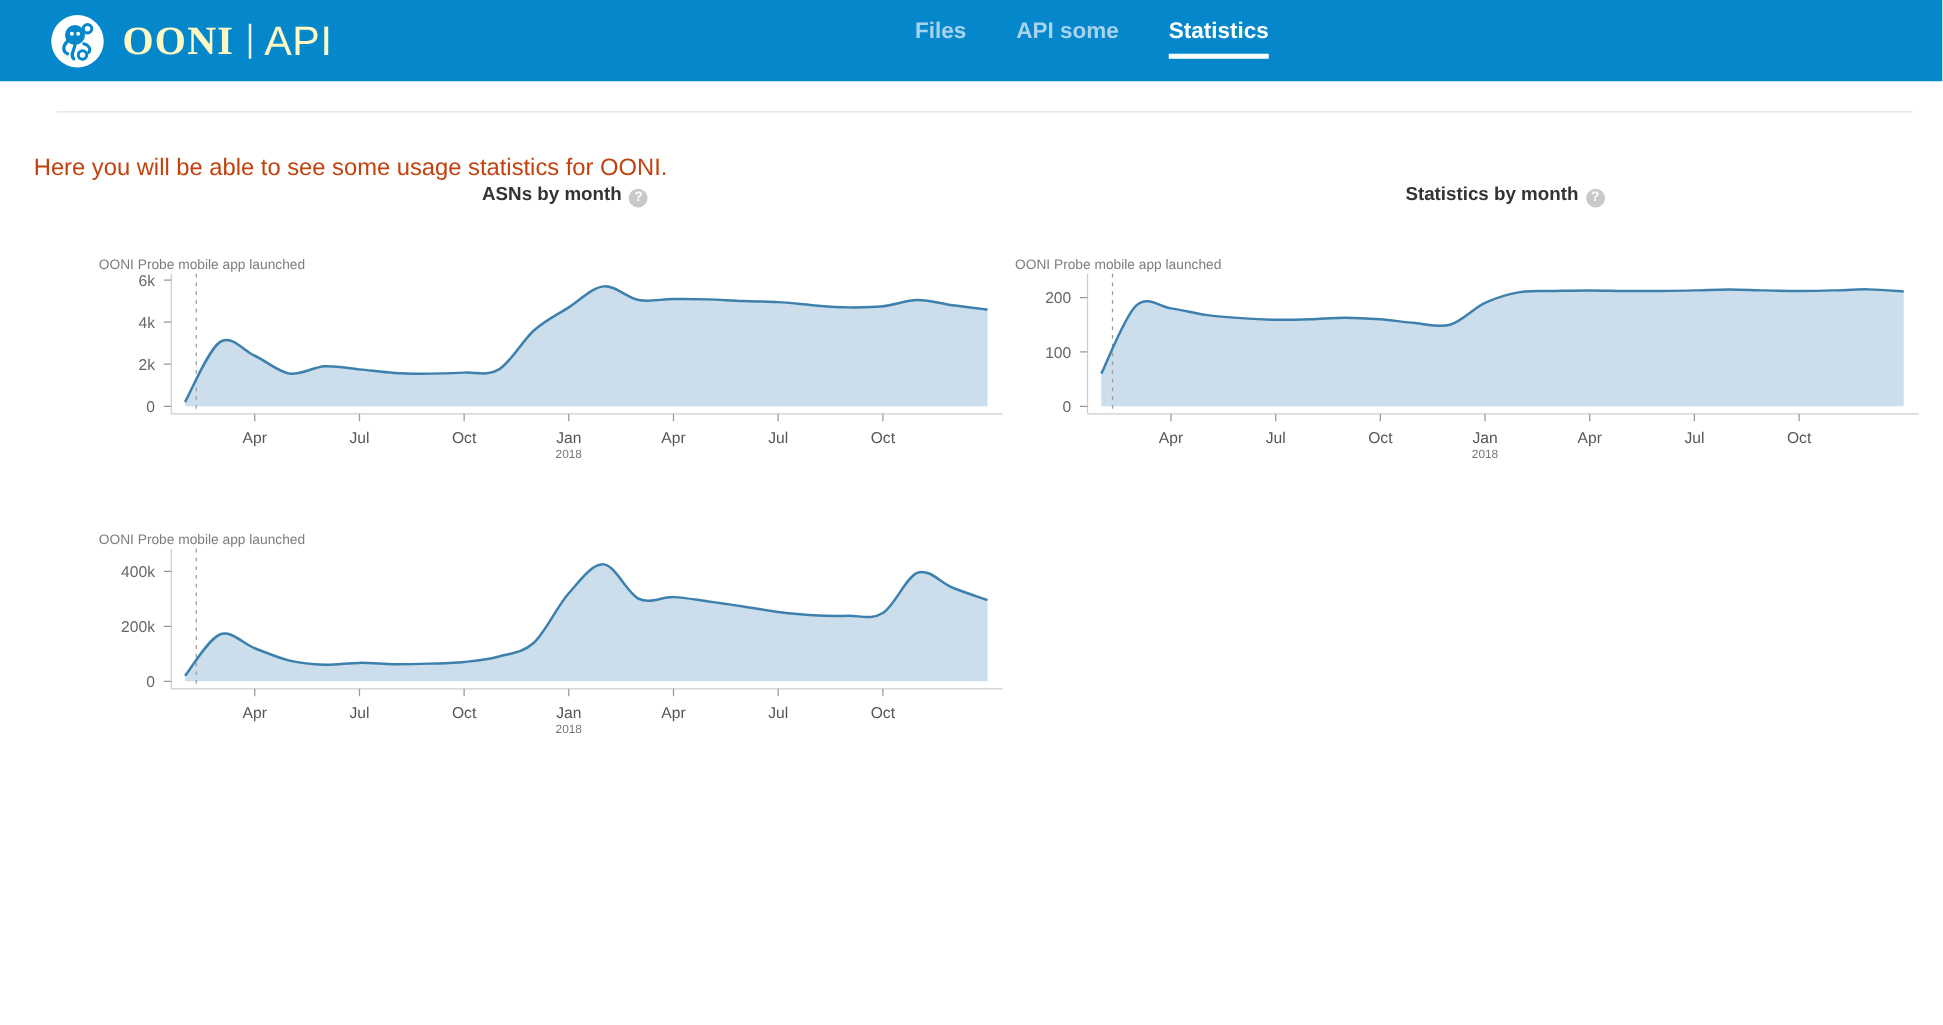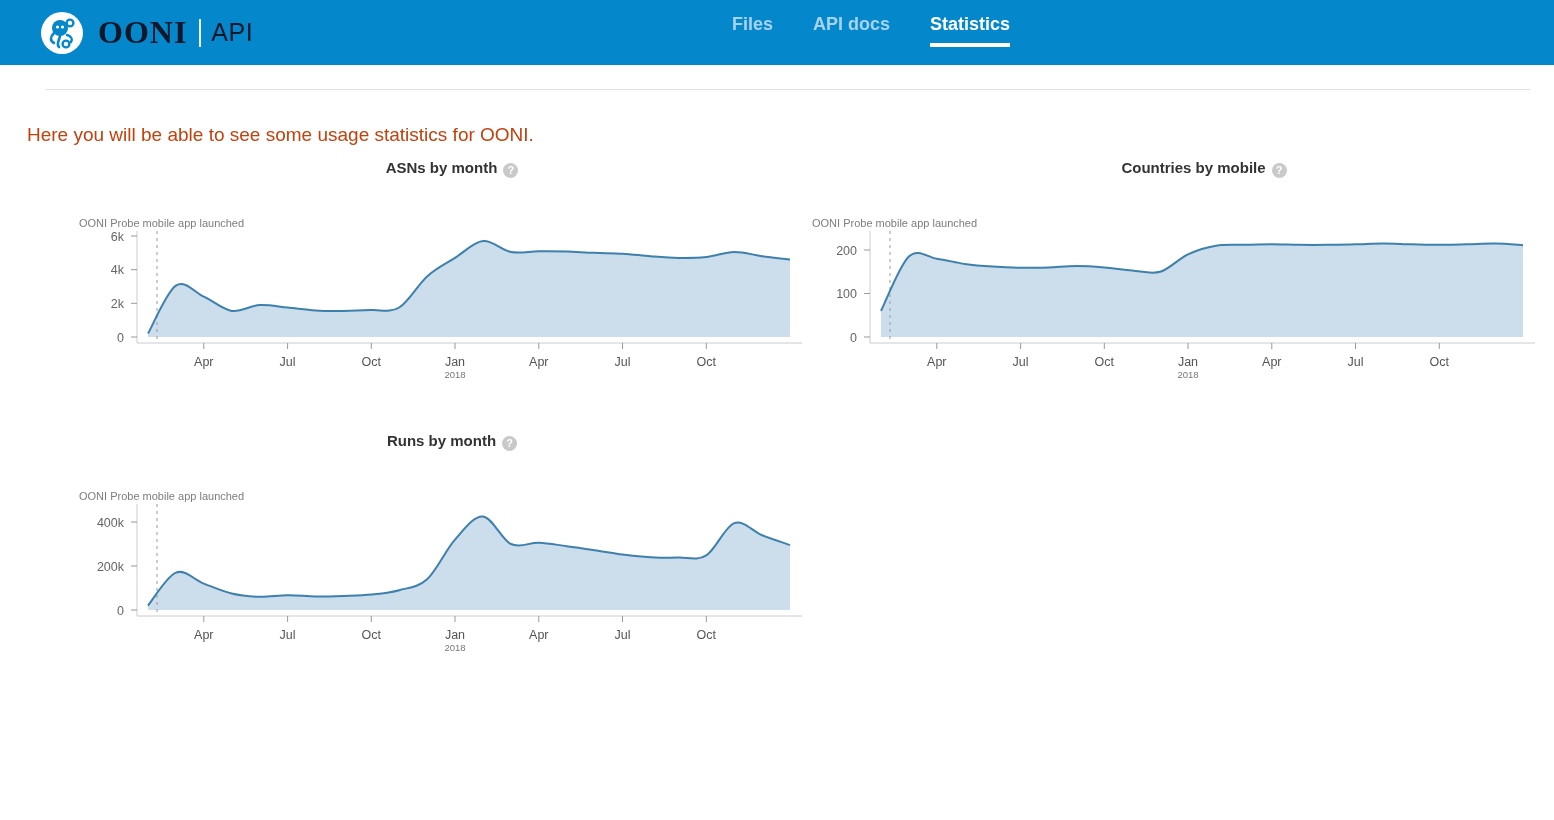--- a/index.html
+++ b/index.html
@@ -7,44 +7,44 @@
   html,body{width:1554px; background:#fff; font-family:"Liberation Sans", sans-serif;}
   body{height:820px; overflow:hidden; color:#2d2d2d;}
 
   
   .app-header{
     position:relative; height:65px; background:var(--header-blue);
     display:flex; align-items:center; padding:0 40px;
   }
   .brand{display:flex; align-items:center; gap:14px; cursor:pointer;}
   .brand-logo{width:44px; height:44px; display:block;}
-  .brand-text{display:flex; align-items:center; color:#0f172a;}
+  .brand-text{display:flex; align-items:center; color:#fef9c3;}
   .brand-name{font-family:"Liberation Serif", serif; font-weight:700; font-size:32px; letter-spacing:1px;}
   .brand-divider{width:2px; height:28px; background:rgba(255,255,255,.95); margin:0 10px 0 12px;}
-  .brand-suffix{font-size:25px; font-weight:300; letter-spacing:.5px;}
+  .brand-suffix{font-size:33px; font-weight:300; letter-spacing:.5px;}
   .top-nav{position:absolute; left:732px; top:0; height:57px; display:flex; gap:40px;}
   .nav-item{
     display:flex; align-items:flex-start; padding-top:14px; height:47px;
     font-size:18px; font-weight:700; color:#a8d3ee; cursor:pointer;
     border-bottom:4px solid transparent;
   }
   .nav-item.active{color:#ffffff; border-bottom-color:#ffffff;}
 
   
   main{padding:0 24px 0 27px;}
   .page-title{
     margin:58px 0 0 21px; font-size:57px; font-weight:300; color:#3d3d3d;
     letter-spacing:-.5px; line-height:1.15;
   }
   .rule{border:none; border-top:1px solid #e2e2e2; margin:24px 0 0 18px;}
   .intro{margin-top:34px; font-size:19px; color:#c2410c;}
 
   
   .charts-grid{
-    margin-top:12px; display:grid; grid-template-columns:750px 754px;
+    margin-top:0; display:grid; grid-template-columns:750px 754px;
     row-gap:45px;
   }
   .chart-block{width:100%;}
   .chart-title{
     padding-left:100px; text-align:center; font-size:15px; font-weight:700;
     color:#333; line-height:20px; margin-bottom:33px;
   }
   .help-icon{
     display:inline-block; width:15px; height:15px; border-radius:50%;
     background:#c9c9c9; color:#fff; font-size:11px; font-weight:700;
@@ -75,21 +75,21 @@
       <path d="M27 24 C 31 25, 33 28, 31 31" stroke="#0588CB" stroke-width="2.4" fill="none" stroke-linecap="round"></path>
     </svg>
     <div class="brand-text">
       <span class="brand-name">OONI</span>
       <span class="brand-divider"></span>
       <span class="brand-suffix">API</span>
     </div>
   </div>
   <nav class="top-nav">
     <div class="nav-item">Files</div>
-    <div class="nav-item">API docs</div>
+    <div class="nav-item">API some</div>
     <div class="nav-item active">Statistics</div>
   </nav>
 </header>
 
 <main>
   <hr class="rule">
   <p class="intro">Here you will be able to see some usage statistics for OONI.</p>
 
   <div class="charts-grid">
 
@@ -125,21 +125,21 @@
           <text x="471.8" y="155" class="xtick" text-anchor="middle">Apr</text>
           <line x1="555.5" y1="132" x2="555.5" y2="138" stroke="#999999"></line>
           <text x="555.5" y="155" class="xtick" text-anchor="middle">Jul</text>
           <line x1="639.3" y1="132" x2="639.3" y2="138" stroke="#999999"></line>
           <text x="639.3" y="155" class="xtick" text-anchor="middle">Oct</text>
         </svg>
     </div>
 
     <div class="chart-block">
       <div class="chart-title">
-        <span>Countries by mobile</span><span class="help-icon">?</span>
+        <span>Statistics by month</span><span class="help-icon">?</span>
       </div>
       <svg class="chart-svg right" width="750" height="175" viewBox="0 0 750 175">
           <text x="12" y="16" class="anno">OONI Probe mobile app launched</text>
           <path d="M81.0 99.9 C85.7 90.8 99.6 54.2 108.9 45.5 C118.2 36.8 127.5 46.5 136.8 47.7 C146.1 48.9 155.4 51.6 164.7 52.9 C174.0 54.2 183.3 54.9 192.7 55.5 C202.0 56.2 211.3 56.7 220.6 56.8 C229.9 57.0 239.2 56.7 248.5 56.4 C257.8 56.1 267.1 55.1 276.4 55.1 C285.7 55.1 295.0 55.7 304.3 56.4 C313.6 57.1 322.9 58.7 332.2 59.4 C341.5 60.2 350.8 63.4 360.1 60.8 C369.4 58.1 378.7 47.7 388.0 43.3 C397.3 39.0 406.7 36.2 416.0 34.7 C425.3 33.1 434.6 34.0 443.9 33.8 C453.2 33.6 462.5 33.3 471.8 33.3 C481.1 33.3 490.4 33.7 499.7 33.8 C509.0 33.9 518.3 33.9 527.6 33.8 C536.9 33.7 546.2 33.6 555.5 33.3 C564.8 33.1 574.1 32.5 583.4 32.5 C592.7 32.5 602.0 33.1 611.3 33.3 C620.7 33.6 630.0 33.8 639.3 33.8 C648.6 33.8 657.9 33.6 667.2 33.3 C676.5 33.1 685.8 32.3 695.1 32.5 C704.4 32.6 718.3 33.9 723.0 34.2 L723 126 L81.0 126 Z" fill="#ccdeeb"></path>
           <line x1="90" y1="20" x2="90" y2="132" stroke="#999999" stroke-dasharray="3,4"></line>
           <path d="M81.0 99.9 C85.7 90.8 99.6 54.2 108.9 45.5 C118.2 36.8 127.5 46.5 136.8 47.7 C146.1 48.9 155.4 51.6 164.7 52.9 C174.0 54.2 183.3 54.9 192.7 55.5 C202.0 56.2 211.3 56.7 220.6 56.8 C229.9 57.0 239.2 56.7 248.5 56.4 C257.8 56.1 267.1 55.1 276.4 55.1 C285.7 55.1 295.0 55.7 304.3 56.4 C313.6 57.1 322.9 58.7 332.2 59.4 C341.5 60.2 350.8 63.4 360.1 60.8 C369.4 58.1 378.7 47.7 388.0 43.3 C397.3 39.0 406.7 36.2 416.0 34.7 C425.3 33.1 434.6 34.0 443.9 33.8 C453.2 33.6 462.5 33.3 471.8 33.3 C481.1 33.3 490.4 33.7 499.7 33.8 C509.0 33.9 518.3 33.9 527.6 33.8 C536.9 33.7 546.2 33.6 555.5 33.3 C564.8 33.1 574.1 32.5 583.4 32.5 C592.7 32.5 602.0 33.1 611.3 33.3 C620.7 33.6 630.0 33.8 639.3 33.8 C648.6 33.8 657.9 33.6 667.2 33.3 C676.5 33.1 685.8 32.3 695.1 32.5 C704.4 32.6 718.3 33.9 723.0 34.2" fill="none" stroke="#3d80ad" stroke-width="2"></path>
           <line x1="70" y1="20" x2="70" y2="132" stroke="#cccccc"></line>
           <line x1="70" y1="132" x2="735" y2="132" stroke="#cccccc"></line>
           <line x1="64" y1="126.0" x2="70" y2="126.0" stroke="#999999"></line>
           <text x="57" y="130.5" class="ytick" text-anchor="end">0</text>
@@ -159,23 +159,20 @@
           <line x1="471.8" y1="132" x2="471.8" y2="138" stroke="#999999"></line>
           <text x="471.8" y="155" class="xtick" text-anchor="middle">Apr</text>
           <line x1="555.5" y1="132" x2="555.5" y2="138" stroke="#999999"></line>
           <text x="555.5" y="155" class="xtick" text-anchor="middle">Jul</text>
           <line x1="639.3" y1="132" x2="639.3" y2="138" stroke="#999999"></line>
           <text x="639.3" y="155" class="xtick" text-anchor="middle">Oct</text>
         </svg>
     </div>
 
     <div class="chart-block">
-      <div class="chart-title">
-        <span>Runs by month</span><span class="help-icon">?</span>
-      </div>
       <svg class="chart-svg" width="750" height="175" viewBox="0 0 750 175">
           <text x="12" y="16" class="anno">OONI Probe mobile app launched</text>
           <path d="M81.0 121.6 C85.7 116.1 99.6 92.3 108.9 88.6 C118.2 84.9 127.5 96.1 136.8 99.6 C146.1 103.1 155.4 107.3 164.7 109.5 C174.0 111.7 183.3 112.5 192.7 112.8 C202.0 113.1 211.3 111.3 220.6 111.3 C229.9 111.2 239.2 112.3 248.5 112.4 C257.8 112.5 267.1 112.2 276.4 111.9 C285.7 111.6 295.0 111.6 304.3 110.6 C313.6 109.6 322.9 108.8 332.2 106.2 C341.5 103.6 350.8 103.6 360.1 95.2 C369.4 86.8 378.7 66.0 388.0 55.6 C397.3 45.1 406.7 31.8 416.0 32.5 C425.3 33.2 434.6 55.6 443.9 60.0 C453.2 64.4 462.5 58.3 471.8 58.7 C481.1 59.0 490.4 61.0 499.7 62.2 C509.0 63.4 518.3 64.8 527.6 66.2 C536.9 67.6 546.2 69.4 555.5 70.6 C564.8 71.7 574.1 72.7 583.4 73.2 C592.7 73.7 602.0 73.9 611.3 73.6 C620.7 73.3 630.0 77.2 639.3 71.4 C648.6 65.7 657.9 42.5 667.2 39.1 C676.5 35.7 685.8 47.5 695.1 51.2 C704.4 54.9 718.3 59.4 723.0 61.1 L723 126 L81.0 126 Z" fill="#ccdeeb"></path>
           <line x1="90" y1="20" x2="90" y2="132" stroke="#999999" stroke-dasharray="3,4"></line>
           <path d="M81.0 121.6 C85.7 116.1 99.6 92.3 108.9 88.6 C118.2 84.9 127.5 96.1 136.8 99.6 C146.1 103.1 155.4 107.3 164.7 109.5 C174.0 111.7 183.3 112.5 192.7 112.8 C202.0 113.1 211.3 111.3 220.6 111.3 C229.9 111.2 239.2 112.3 248.5 112.4 C257.8 112.5 267.1 112.2 276.4 111.9 C285.7 111.6 295.0 111.6 304.3 110.6 C313.6 109.6 322.9 108.8 332.2 106.2 C341.5 103.6 350.8 103.6 360.1 95.2 C369.4 86.8 378.7 66.0 388.0 55.6 C397.3 45.1 406.7 31.8 416.0 32.5 C425.3 33.2 434.6 55.6 443.9 60.0 C453.2 64.4 462.5 58.3 471.8 58.7 C481.1 59.0 490.4 61.0 499.7 62.2 C509.0 63.4 518.3 64.8 527.6 66.2 C536.9 67.6 546.2 69.4 555.5 70.6 C564.8 71.7 574.1 72.7 583.4 73.2 C592.7 73.7 602.0 73.9 611.3 73.6 C620.7 73.3 630.0 77.2 639.3 71.4 C648.6 65.7 657.9 42.5 667.2 39.1 C676.5 35.7 685.8 47.5 695.1 51.2 C704.4 54.9 718.3 59.4 723.0 61.1" fill="none" stroke="#3d80ad" stroke-width="2"></path>
           <line x1="70" y1="20" x2="70" y2="132" stroke="#cccccc"></line>
           <line x1="70" y1="132" x2="735" y2="132" stroke="#cccccc"></line>
           <line x1="64" y1="126.0" x2="70" y2="126.0" stroke="#999999"></line>
           <text x="57" y="130.5" class="ytick" text-anchor="end">0</text>
           <line x1="64" y1="82.0" x2="70" y2="82.0" stroke="#999999"></line>

